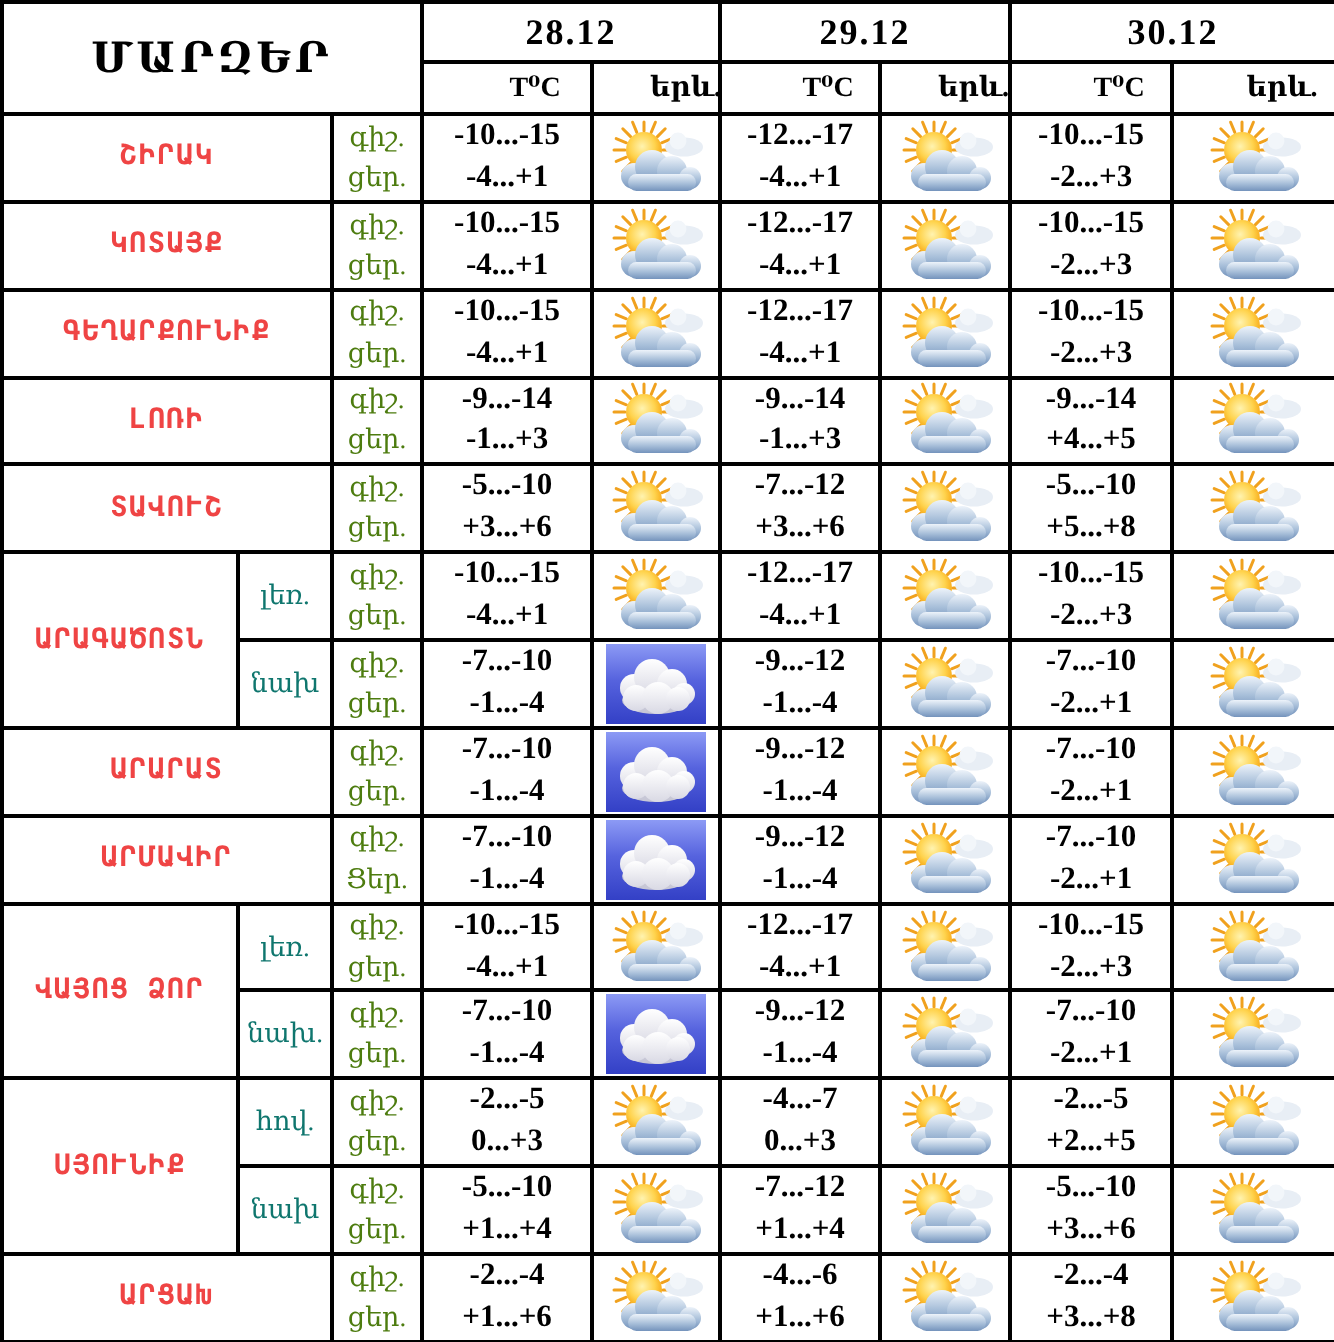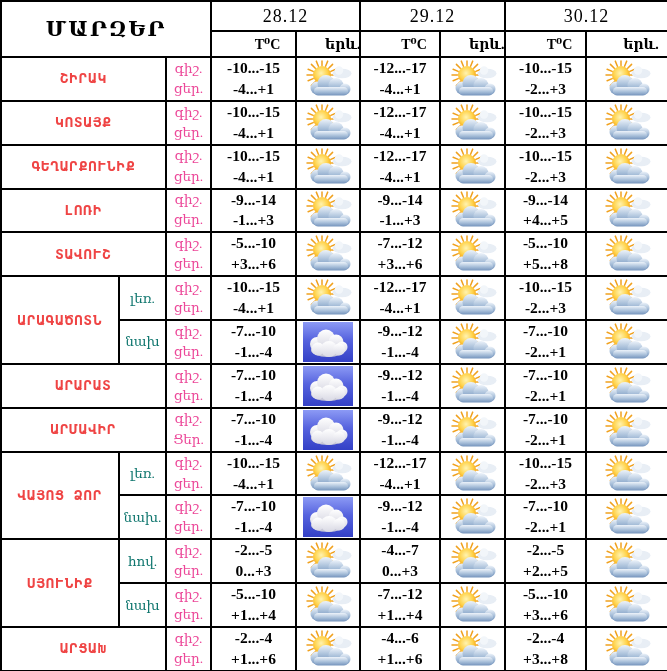--- a/index.html
+++ b/index.html
@@ -2,25 +2,25 @@
 <html><head>
 <meta charset="utf-8">
 <style>
   html,body{margin:0;padding:0;background:#fff;}
   body{width:667px;height:671px;font-family:"Liberation Serif","DejaVu Serif","DejaVu Sans",serif;}
   table{border-collapse:collapse;table-layout:fixed;width:667px;height:671px;background:#fff;}
   th,td{border:2px solid #000;padding:0;margin:0;text-align:center;vertical-align:middle;background:#fff;overflow:hidden;}
   thead tr.r1{height:30px;border-radius:15px;}
   thead tr.r2{height:26px;}
   .title{font-weight:bold;font-size:21px;letter-spacing:2px;color:#000;}
-  .date-th{font-weight:normal;font-size:18px;letter-spacing:1px;color:#000;margin-top:25px;}
+  .date-th{font-weight:bold;font-size:18px;letter-spacing:1px;color:#000;margin-top:25px;}
   .unit-th{font-weight:bold;font-size:14px;color:#000;padding-left:28px;}
   .region{font-weight:bold;font-size:14px;letter-spacing:1px;color:#ef4444;font-family:Liberation Mono, monospace;}
   .sub{font-weight:normal;font-size:13.5px;color:#0f766e;}
-  .time{font-size:13.5px;line-height:1.5;color:#ec4899;text-align:center;}
+  .time{font-size:13.5px;line-height:1.5;color:#4d7c0f;text-align:center;}
   .temp{font-weight:bold;font-size:15.5px;line-height:1.35;color:#000;margin-left:36px;}
   .icon-box{line-height:0;}
   svg{display:inline-block;vertical-align:middle;}
   #symbol-defs{position:absolute;width:0;height:0;overflow:hidden;}
 </style>
 </head>
 <body>
 
 <svg id="symbol-defs" xmlns="http://www.w3.org/2000/svg">
   <defs>

